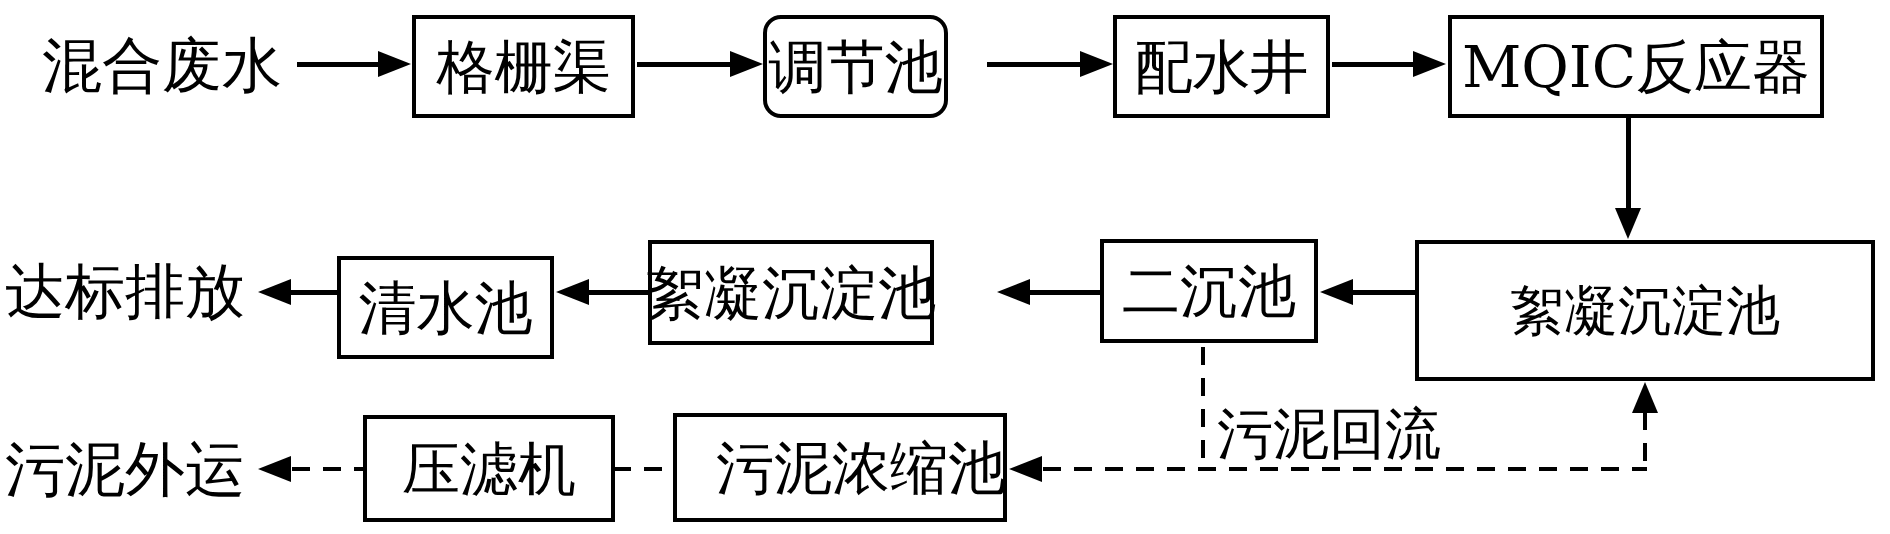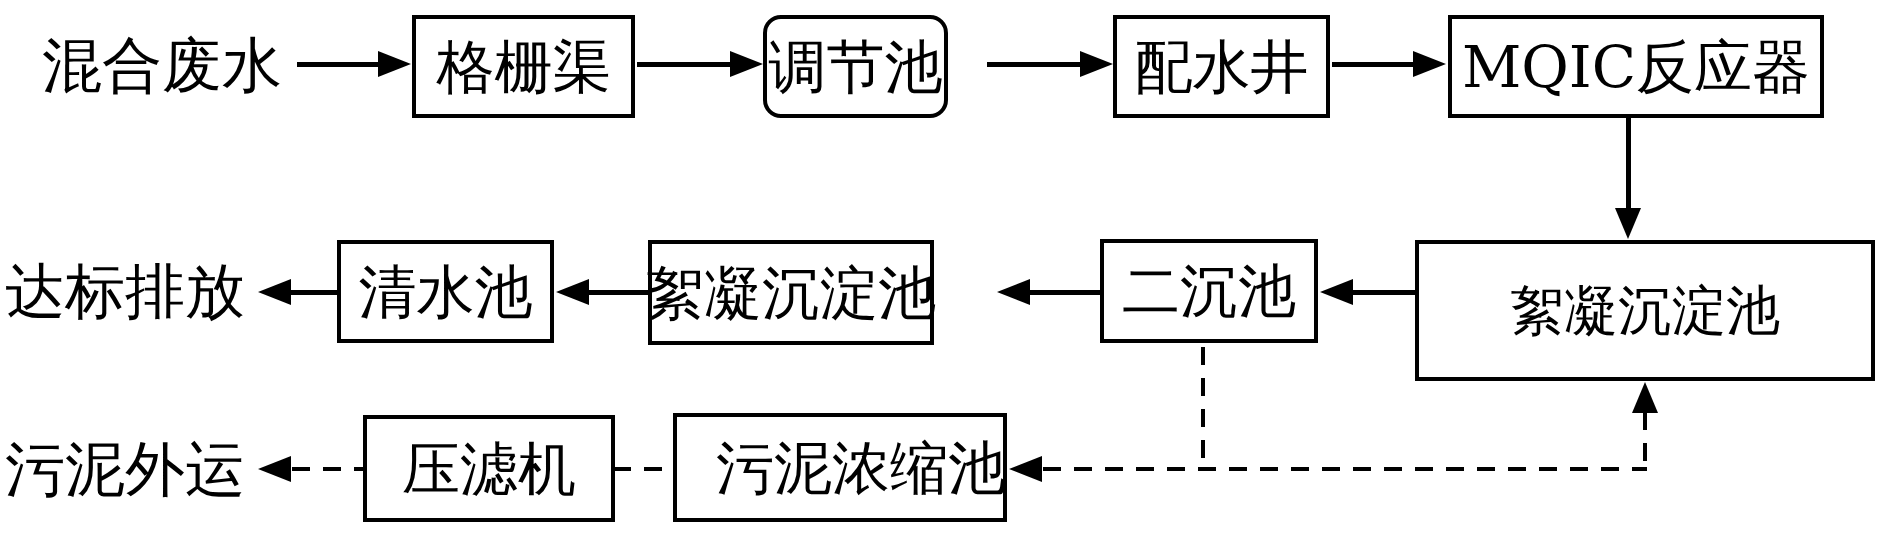--- a/index.html
+++ b/index.html
@@ -92,33 +92,34 @@
   <div class="box" style="left:1100px;top:239px;width:218px;height:104px;">二沉池</div>
 
   <div class="ah ah-left" style="left:997px;top:279px;"></div>
   <div class="hline" style="left:1029px;top:290px;width:71px;"></div>
 
   <div class="box" style="left:648px;top:240px;width:286px;height:105px;">絮凝沉淀池</div>
 
   <div class="ah ah-left" style="left:556px;top:279px;"></div>
   <div class="hline" style="left:588px;top:290px;width:60px;"></div>
 
-  <div class="box" style="left:337px;top:240px;width:217px;height:103px;">清水池</div>
+  <div class="box" style="left:337px;top:256px;width:217px;height:103px;">清水池</div>
 
   <div class="ah ah-left" style="left:258px;top:279px;"></div>
   <div class="hline" style="left:290px;top:290px;width:47px;"></div>
 
   <div class="flabel" style="left:5px;top:241px;height:100px;">达标排放</div>
 
   <div class="vdash" style="left:1201px;top:347px;height:124px;"></div>
   <div class="hdash" style="left:1043px;top:467px;width:604px;"></div>
   <div class="ah ah-left" style="left:1009px;top:456px;"></div>
   <div class="vdash" style="left:1643px;top:412px;height:57px;"></div>
   <div class="ah ah-up" style="left:1632px;top:382px;"></div>
 
+  <div class="flabel" style="left:1217px;top:403px;height:62px;font-size:56px;">污泥回流</div>
 
   <div class="box" style="left:673px;top:413px;width:334px;height:109px;padding-left:42px;">污泥浓缩池</div>
 
   <div class="ah ah-left" style="left:579px;top:456px;"></div>
   <div class="hdash" style="left:613px;top:467px;width:60px;"></div>
 
   <div class="box" style="left:363px;top:415px;width:252px;height:107px;">压滤机</div>
 
   <div class="ah ah-left" style="left:258px;top:456px;"></div>
   <div class="hdash" style="left:292px;top:467px;width:71px;"></div>

